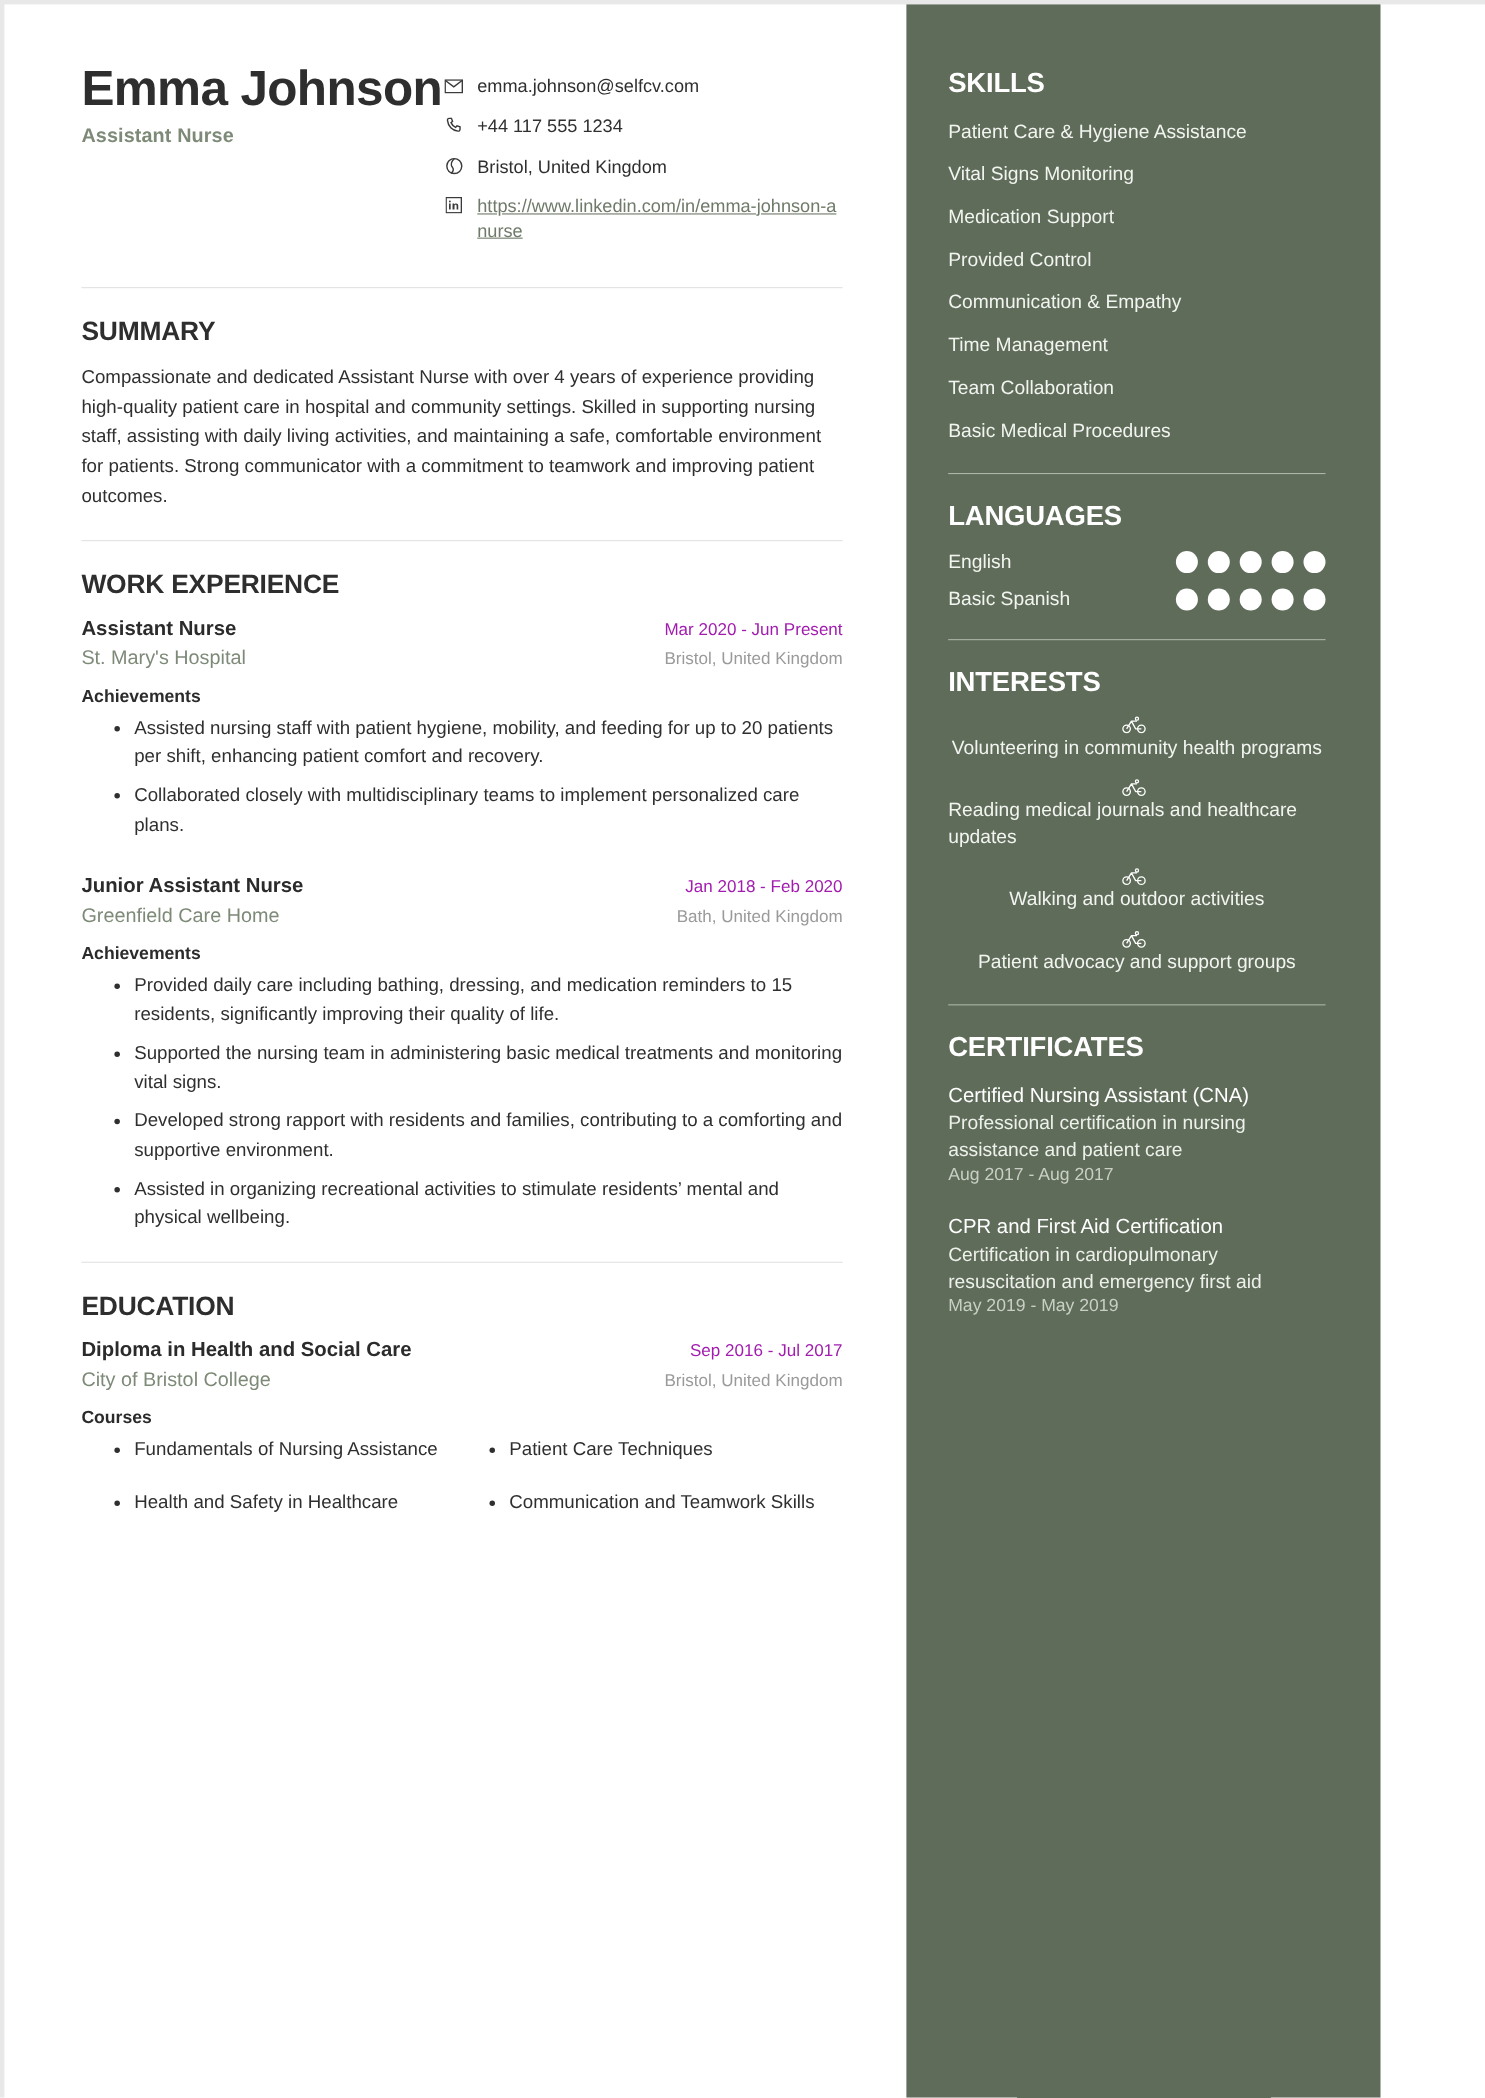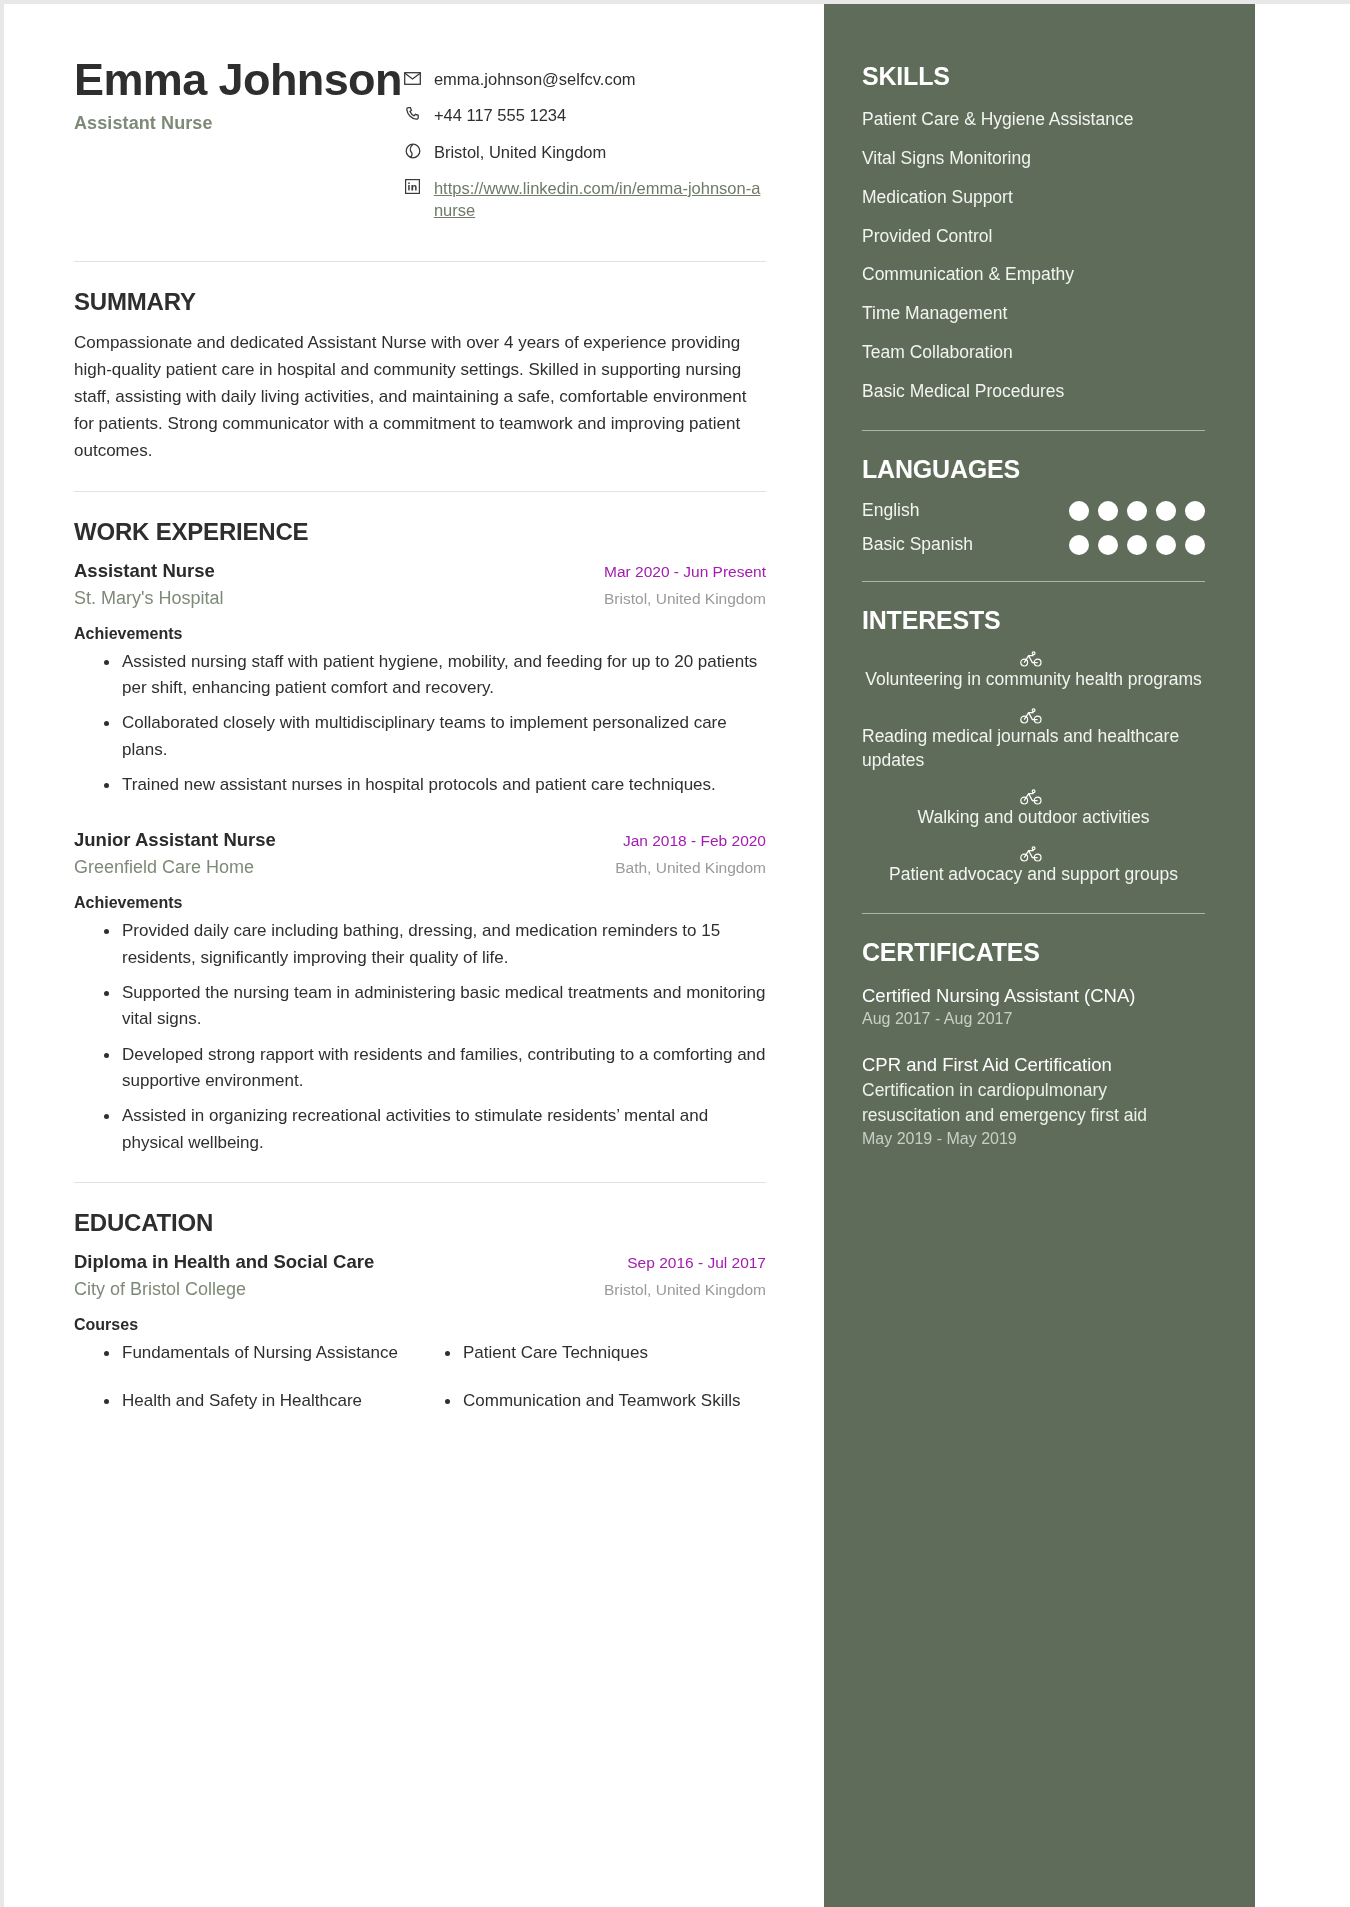--- a/index.html
+++ b/index.html
@@ -181,21 +181,20 @@
         <div class="job-date">Mar 2020 - Jun Present</div>
       </div>
       <div class="job-sub">
         <div class="job-org">St. Mary's Hospital</div>
         <div class="job-loc">Bristol, United Kingdom</div>
       </div>
       <div class="ach-label">Achievements</div>
       <ul class="bul">
         <li>Assisted nursing staff with patient hygiene, mobility, and feeding for up to 20 patients per shift, enhancing patient comfort and recovery.</li>
         <li>Collaborated closely with multidisciplinary teams to implement personalized care plans.</li>
-        <li>Trained new assistant nurses in hospital protocols and patient care techniques.</li>
       </ul>
     </div>
 
     <div class="gap-lg"></div>
 
     <div class="job">
       <div class="job-top">
         <div class="job-title">Junior Assistant Nurse</div>
         <div class="job-date">Jan 2018 - Feb 2020</div>
       </div>
@@ -318,20 +317,21 @@
         </svg>
       </span>
       <span class="int-txt">Patient advocacy and support groups</span>
     </div>
 
     <div class="s-rule"></div>
 
     <h2 class="s-title">CERTIFICATES</h2>
     <div class="cert">
       <div class="cert-name">Certified Nursing Assistant (CNA)</div>
+      <div class="cert-desc">Professional certification in nursing assistance and patient care</div>
       <div class="cert-date">Aug 2017 - Aug 2017</div>
     </div>
     <div class="cert">
       <div class="cert-name">CPR and First Aid Certification</div>
       <div class="cert-desc">Certification in cardiopulmonary resuscitation and emergency first aid</div>
       <div class="cert-date">May 2019 - May 2019</div>
     </div>
 
   </div>
 </div>

